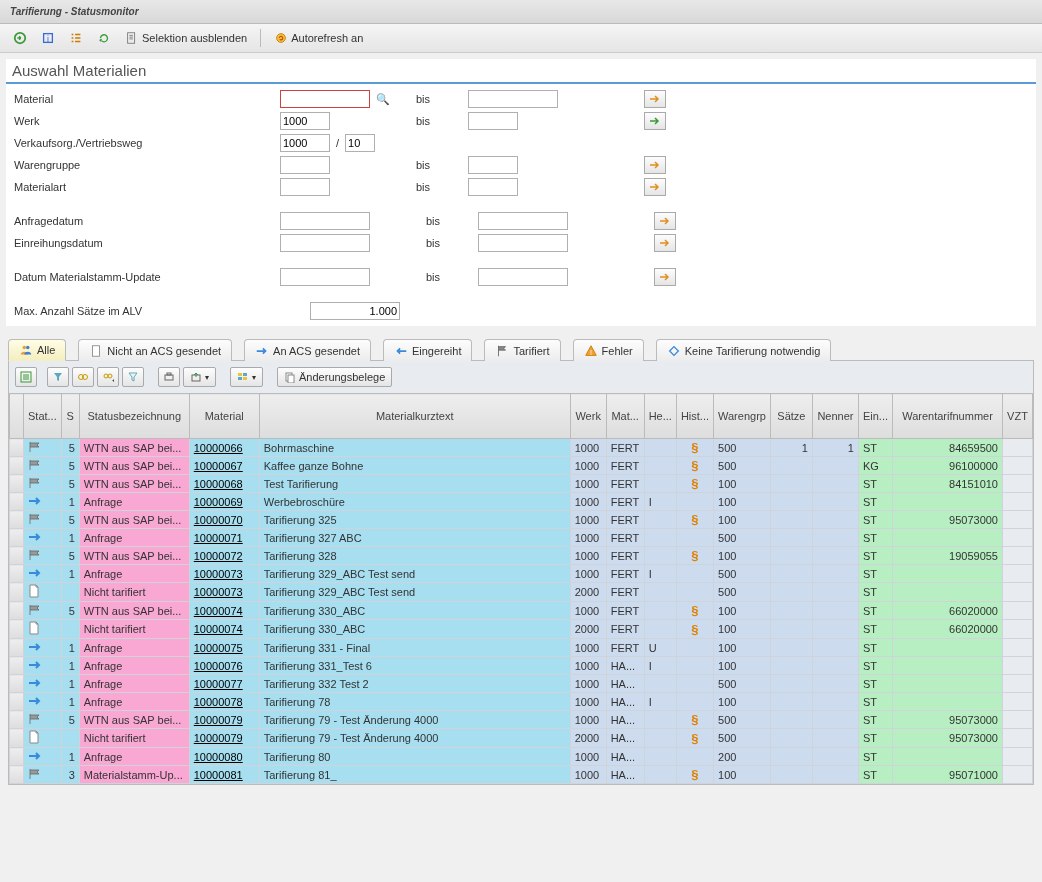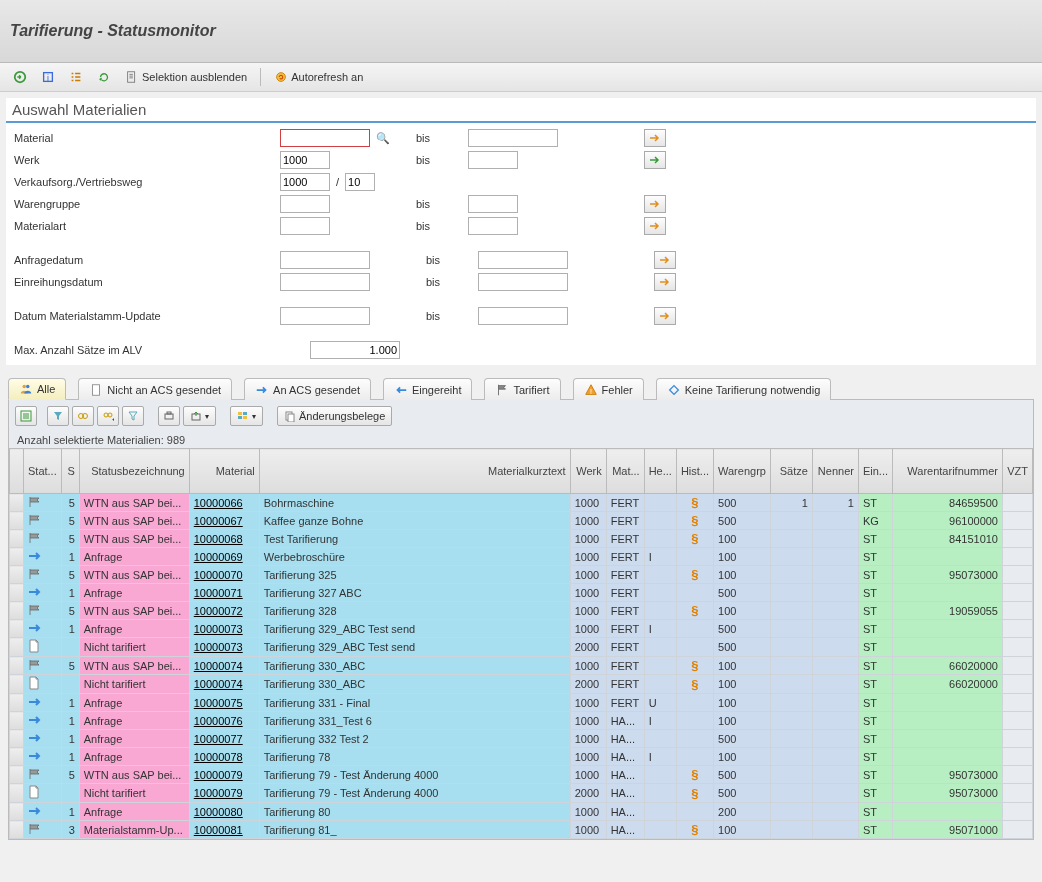--- a/index.html
+++ b/index.html
@@ -6,23 +6,23 @@
 body {
   margin: 0;
   font-family: Arial, sans-serif;
   font-size: 11px;
   background: #f0f0f0;
   color: #333;
   width: 1042px;
 }
 .title-bar {
   background: linear-gradient(#e8e8e8, #d8d8d8);
-  padding: 22px 10px;
+  padding: 6px 10px;
   border-bottom: 1px solid #bbb;
-  font-size: 16px;
+  font-size: 10px;
   font-weight: bold;
   font-style: italic;
   color: #444;
 }
 .toolbar {
   background: linear-gradient(#f5f5f5, #e5e5e5);
   padding: 4px 8px;
   border-bottom: 1px solid #ccc;
   display: flex;
   align-items: center;
@@ -119,21 +119,21 @@
 table.grid {
   width: 100%;
   border-collapse: collapse;
   font-size: 11px;
 }
 table.grid th {
   background: linear-gradient(#eee,#ddd);
   border: 1px solid #bbb;
   padding: 16px 4px;
   font-weight: normal;
-  text-align: right;
+  text-align: center;
   white-space: nowrap;
   color: #444;
 }
 table.grid td {
   border: 1px solid #cfd4db;
   padding: 1px 4px;
   white-space: nowrap;
   height: 18px;
 }
 .col-stat { background: #a7dff0; width: 32px; }
@@ -415,21 +415,20 @@
     </span>
     <span style="width:8px"></span>
     <span class="alv-btn wide">
       <svg width="12" height="12" viewBox="0 0 12 12">
           <rect x="2" y="2" width="6" height="8" fill="#fff" stroke="#888"></rect>
           <rect x="4" y="4" width="6" height="8" fill="#fff" stroke="#888"></rect>
         </svg>
       <span>Änderungsbelege</span>
     </span>
   </div>
-  <div class="alv-count">Anzahl selektierte Materialien: 989</div>
 
   <table class="grid">
     <thead>
       <tr>
         <th class="row-sel"></th>
         <th>Stat...</th>
         <th>S</th>
         <th>Statusbezeichnung</th>
         <th>Material</th>
         <th>Materialkurztext</th>

